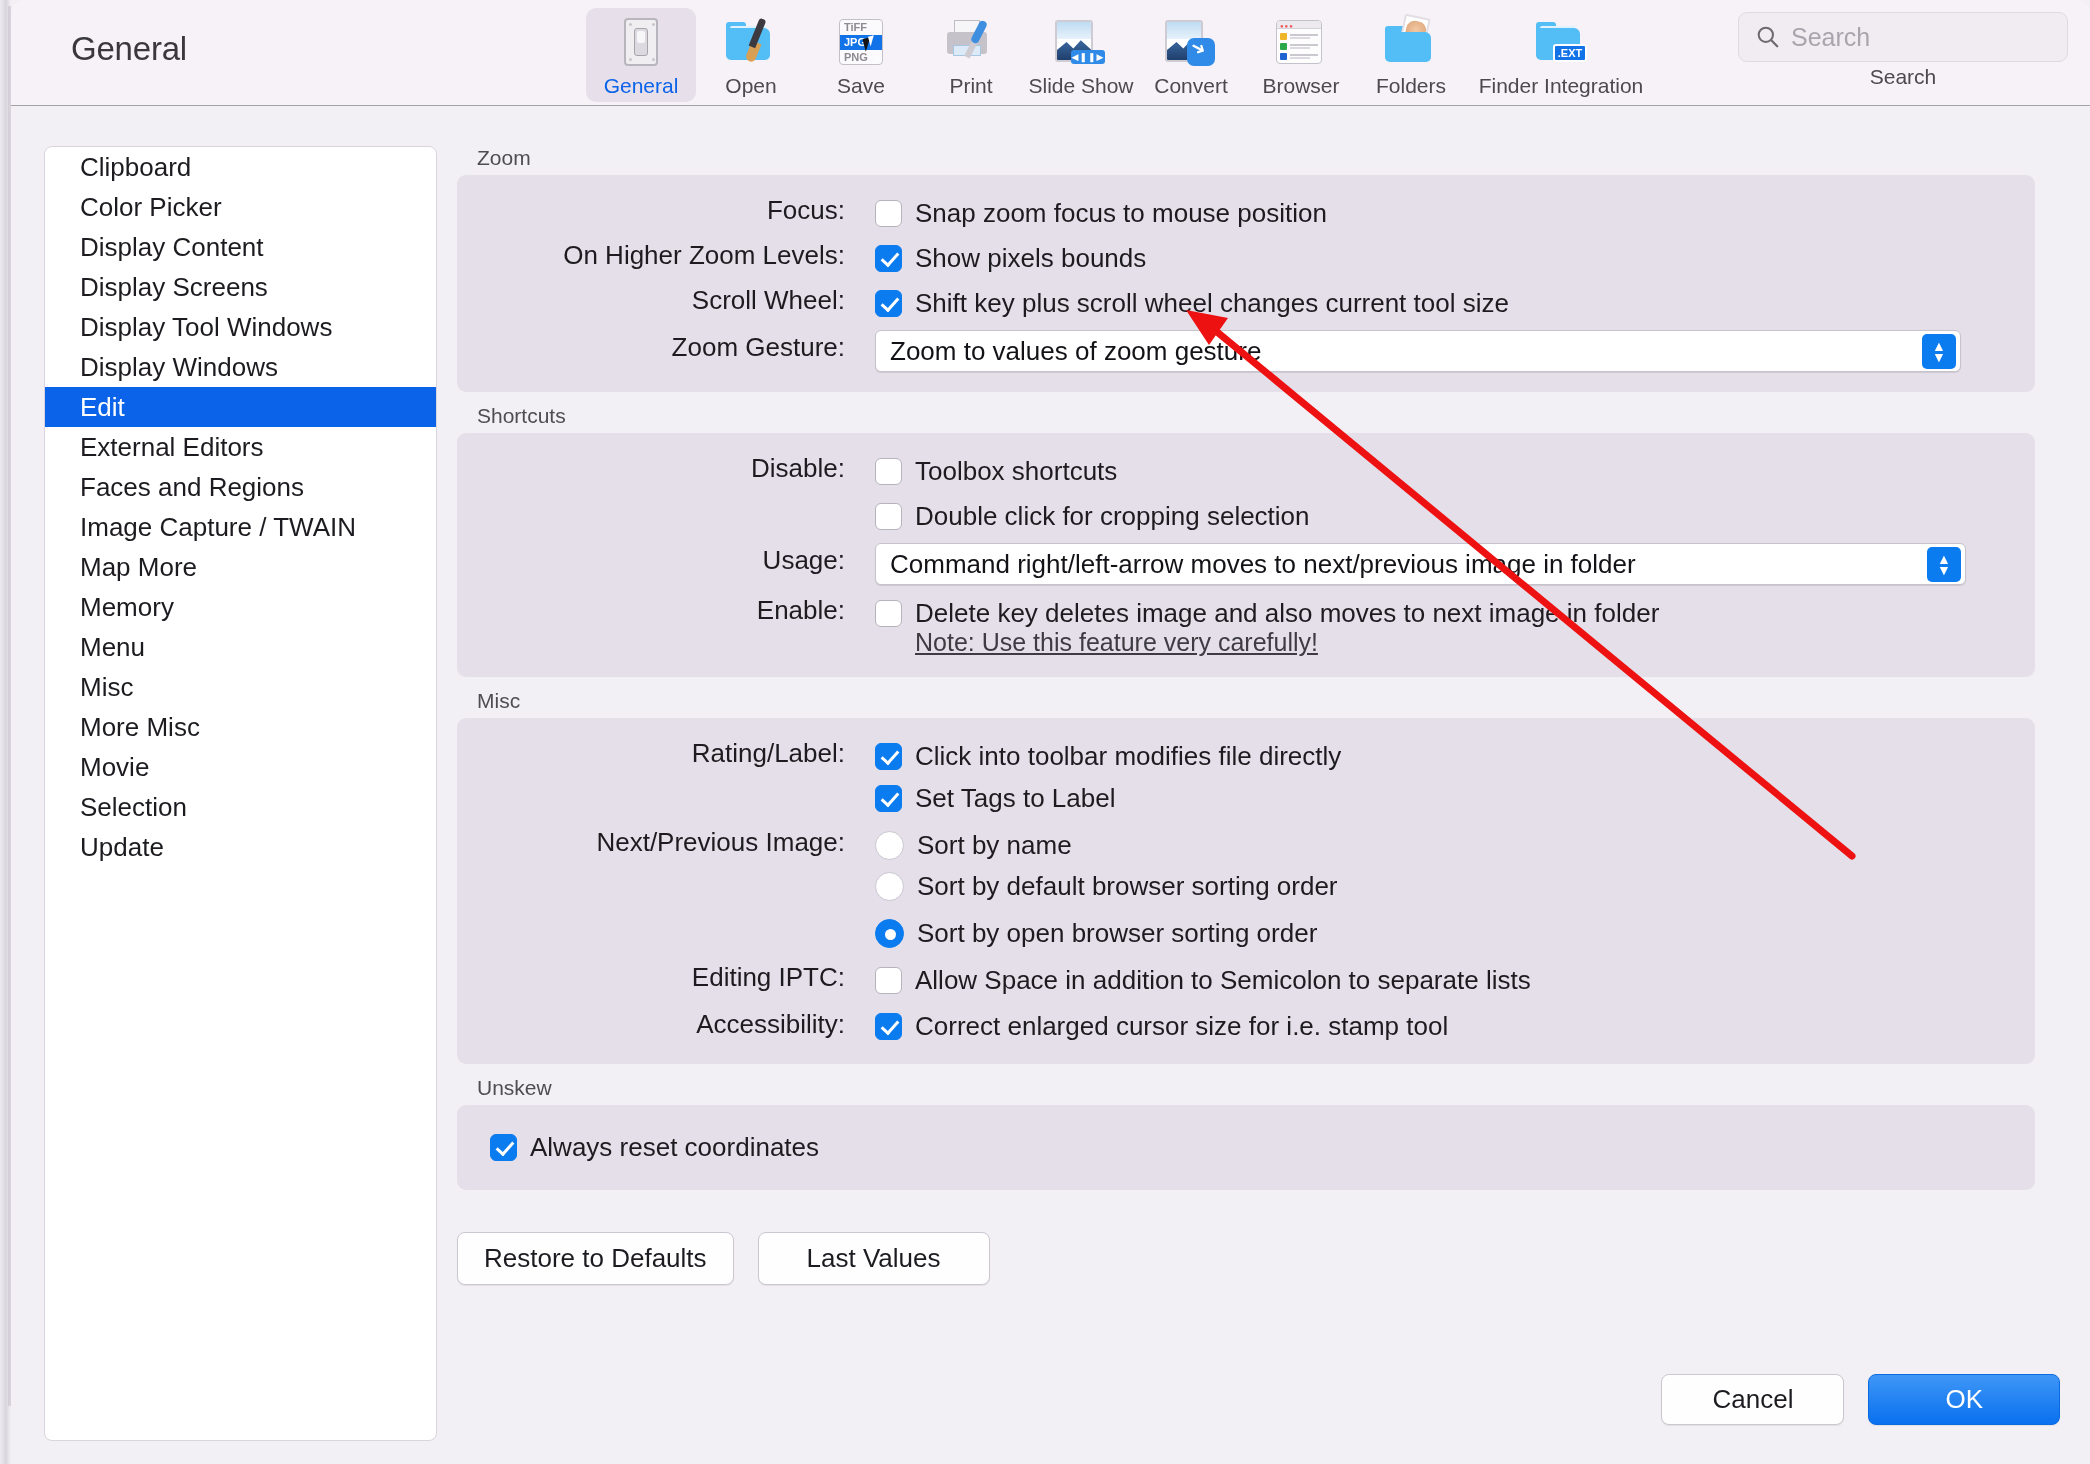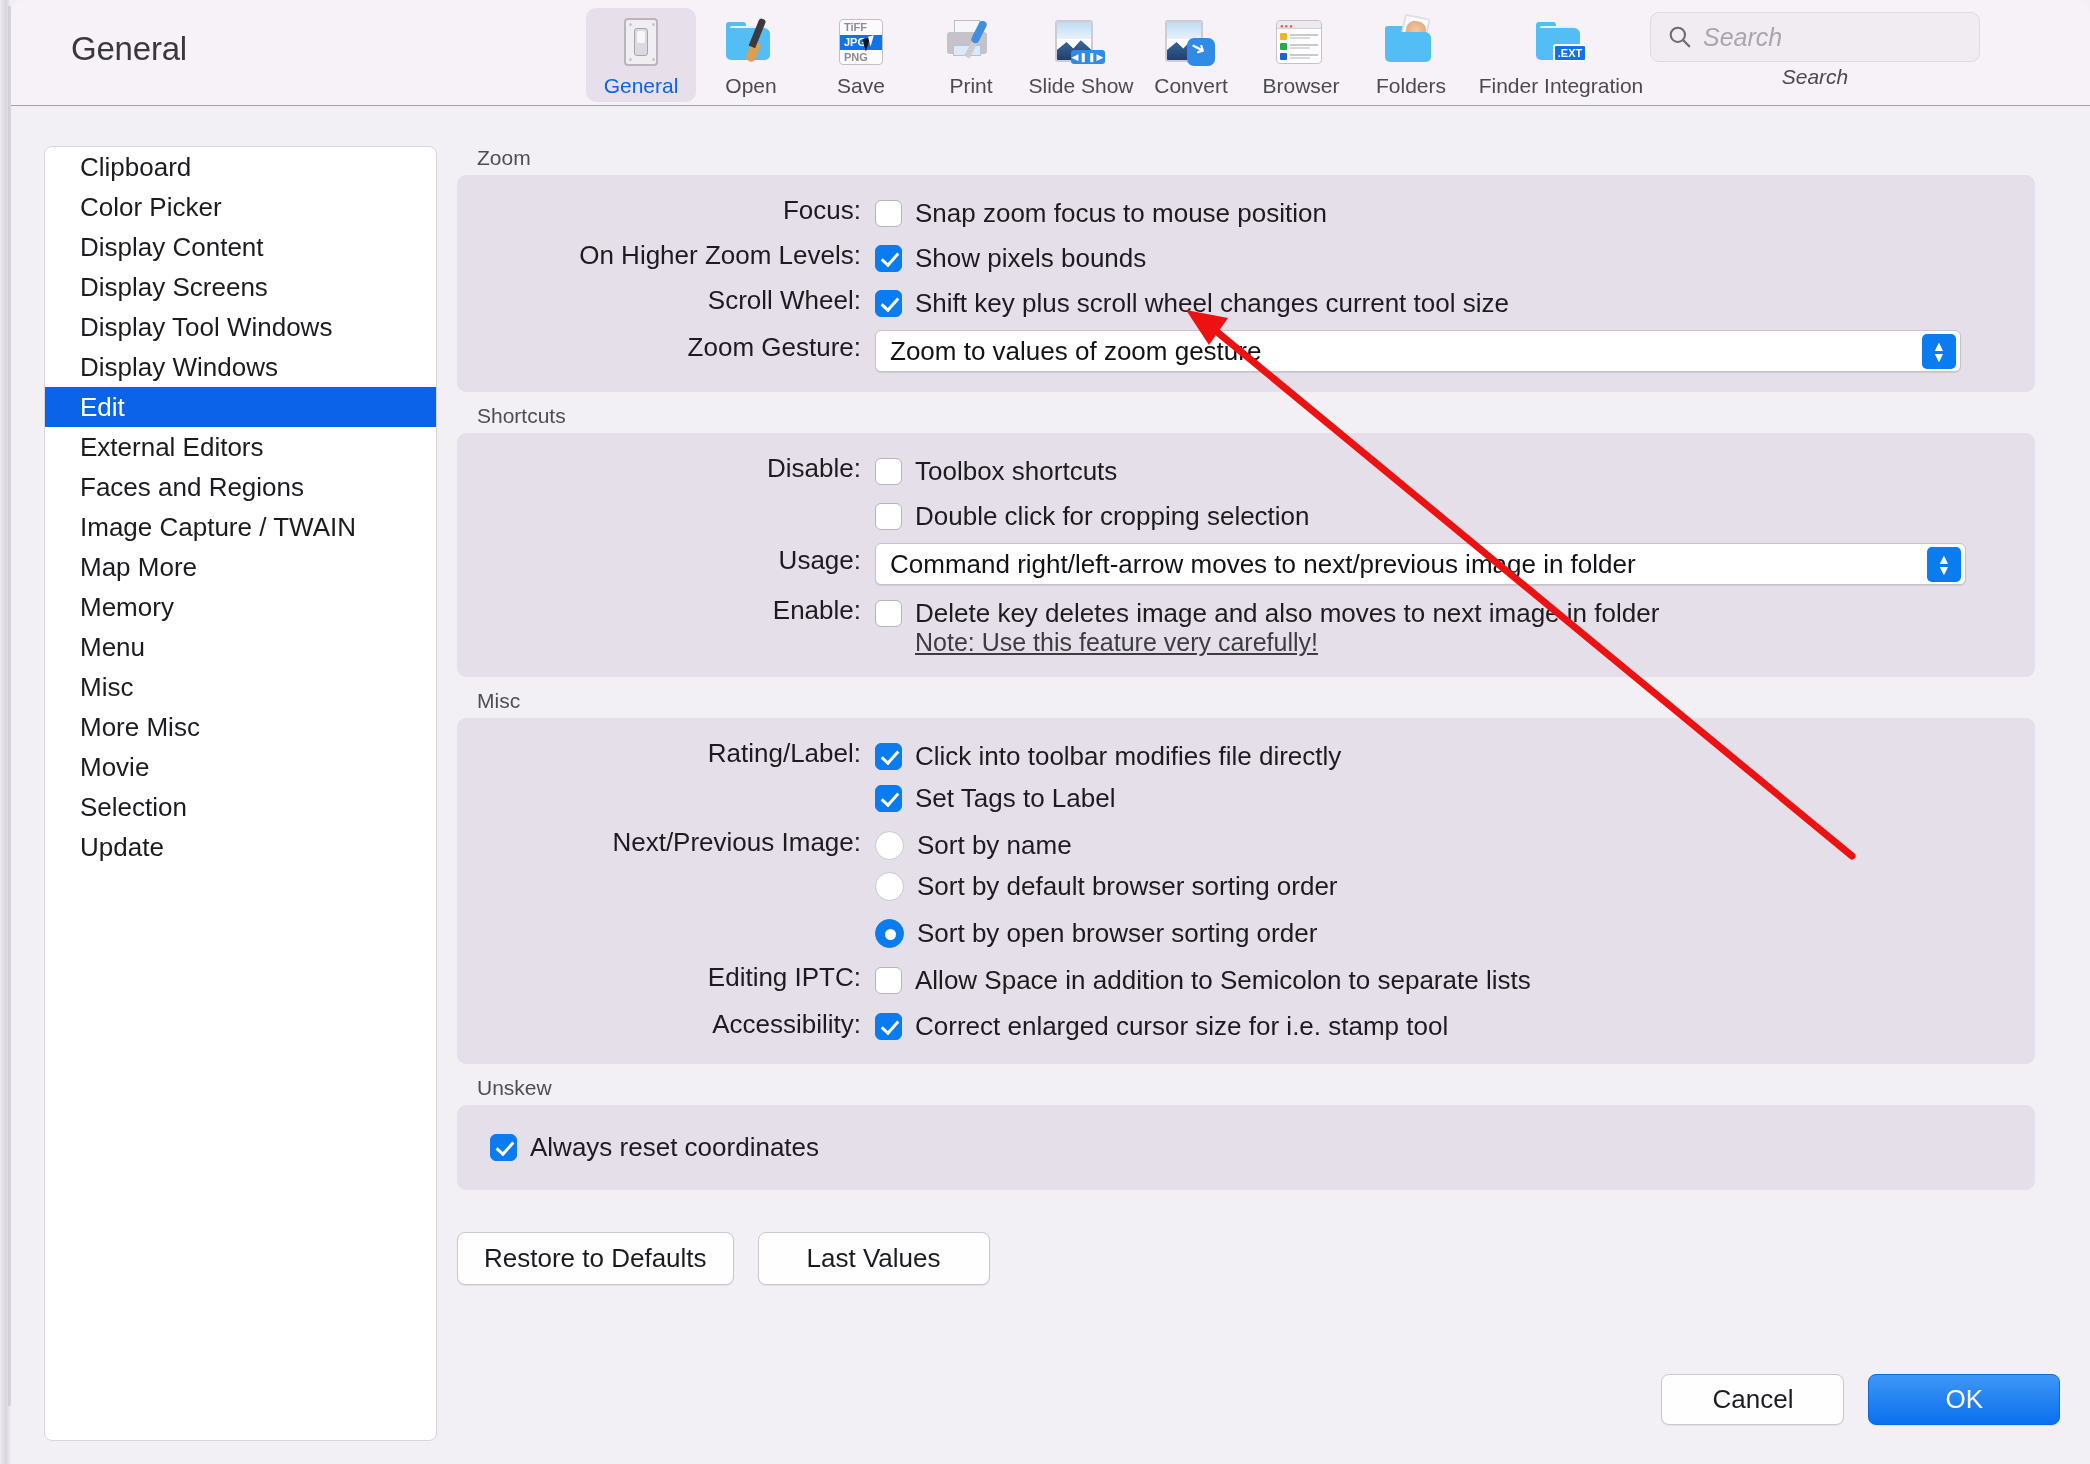--- a/index.html
+++ b/index.html
@@ -82,21 +82,21 @@
   .bw-row{position:absolute;left:3px;width:40px;height:7px;}
   .bw-chip{position:absolute;left:0;width:7px;height:7px;border-radius:1px;}
   .bw-lines{position:absolute;left:10px;top:1px;width:28px;height:1.5px;background:#ccc8d0;}
   .bw-lines2{position:absolute;left:10px;top:4px;width:20px;height:1.5px;background:#ddd9e0;}
   .folder2{position:absolute;left:4px;top:18px;width:46px;height:30px;background:#53bdf5;border-radius:3px 6px 5px 5px;}
   .folder2-tab{position:absolute;left:4px;top:12px;width:20px;height:8px;background:#53bdf5;border-radius:3px 3px 0 0;}
   .face{position:absolute;left:21px;top:2px;width:26px;height:28px;background:#fff;border:2px solid #e2dee6;transform:rotate(12deg);border-radius:2px;overflow:hidden;}
   .face-in{position:absolute;left:2px;top:3px;width:20px;height:22px;background:radial-gradient(circle at 50% 40%,#f2c9a4,#d79a6d);border-radius:40% 40% 45% 45%;}
   .ext-badge{position:absolute;left:22px;top:30px;width:34px;height:18px;background:#1273e8;border:2px solid #fff;border-radius:3px;color:#fff;font-size:11px;font-weight:bold;text-align:center;line-height:15px;}
   
-  .search-wrap { position:absolute; left:1639px; top:12px; width:330px;font-style:italic; }
+  .search-wrap { position:absolute; left:1727px; top:12px; width:330px; }
   .search-box {
     width: 330px; height: 50px; background: #f0ecf2; border:1px solid #dedae2;
     border-radius: 9px; display:flex; align-items:center; padding-left:16px; gap:10px;
   }
   .search-ph { font-size: 25px; color:#a9a5ae; }
   .search-cap { text-align:center; font-size:21px; color:#4c4a50; margin-top:3px; }
   
   .content { position:absolute; left:11px; top:106px; width:2079px; height:1250px; }
   .sidebar {
     position:absolute; left:33px; top:40px; width:393px; height:1295px;
@@ -105,21 +105,21 @@
   .sb-item {
     height:40px; line-height:40px; padding-left:35px; font-size:26px; color:#1d1b20;
     white-space:nowrap;
   }
   .sb-item.selected { background:#0a63e8; color:#fff; }
   .panel { position:absolute; left:446px; top:40px; width:1578px; }
   .grp-title { font-size:21px; color:#4f4d54; margin:0 0 5px 20px; }
   .grp-box { background:#e4dfe8; border-radius:9px; padding:18px 0 20px 0; }
   .row { display:flex; align-items:flex-start; min-height:39px; }
   .row-lbl {
-    width:418px; text-align:right; padding-right:14px; font-size:26px; color:#1d1b20;
+    width:418px; text-align:right; padding-right:30px; font-size:26px; color:#1d1b20;
     line-height:35px; flex:0 0 auto;
   }
   .row-ctl { display:flex; align-items:flex-start; gap:13px; padding-top:4px; }
   .cb {
     width:27px; height:27px; border-radius:6px; background:#fff;
     border:1px solid #b7b3bc; flex:0 0 auto; position:relative; margin-top:3px;
   }
   .cb.on { background:#0a7cf0; border-color:#0a7cf0; }
   .cb.on:after {
     content:""; position:absolute; left:9px; top:3px; width:7px; height:14px;

